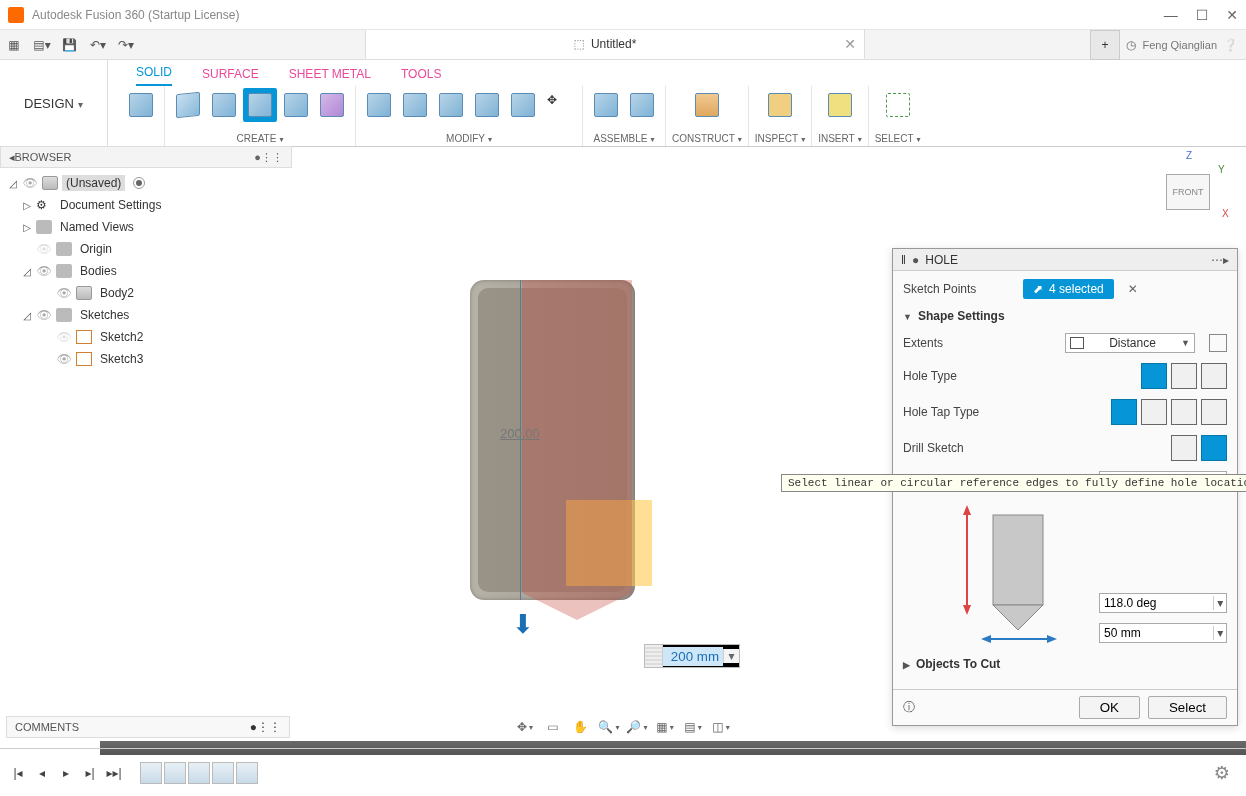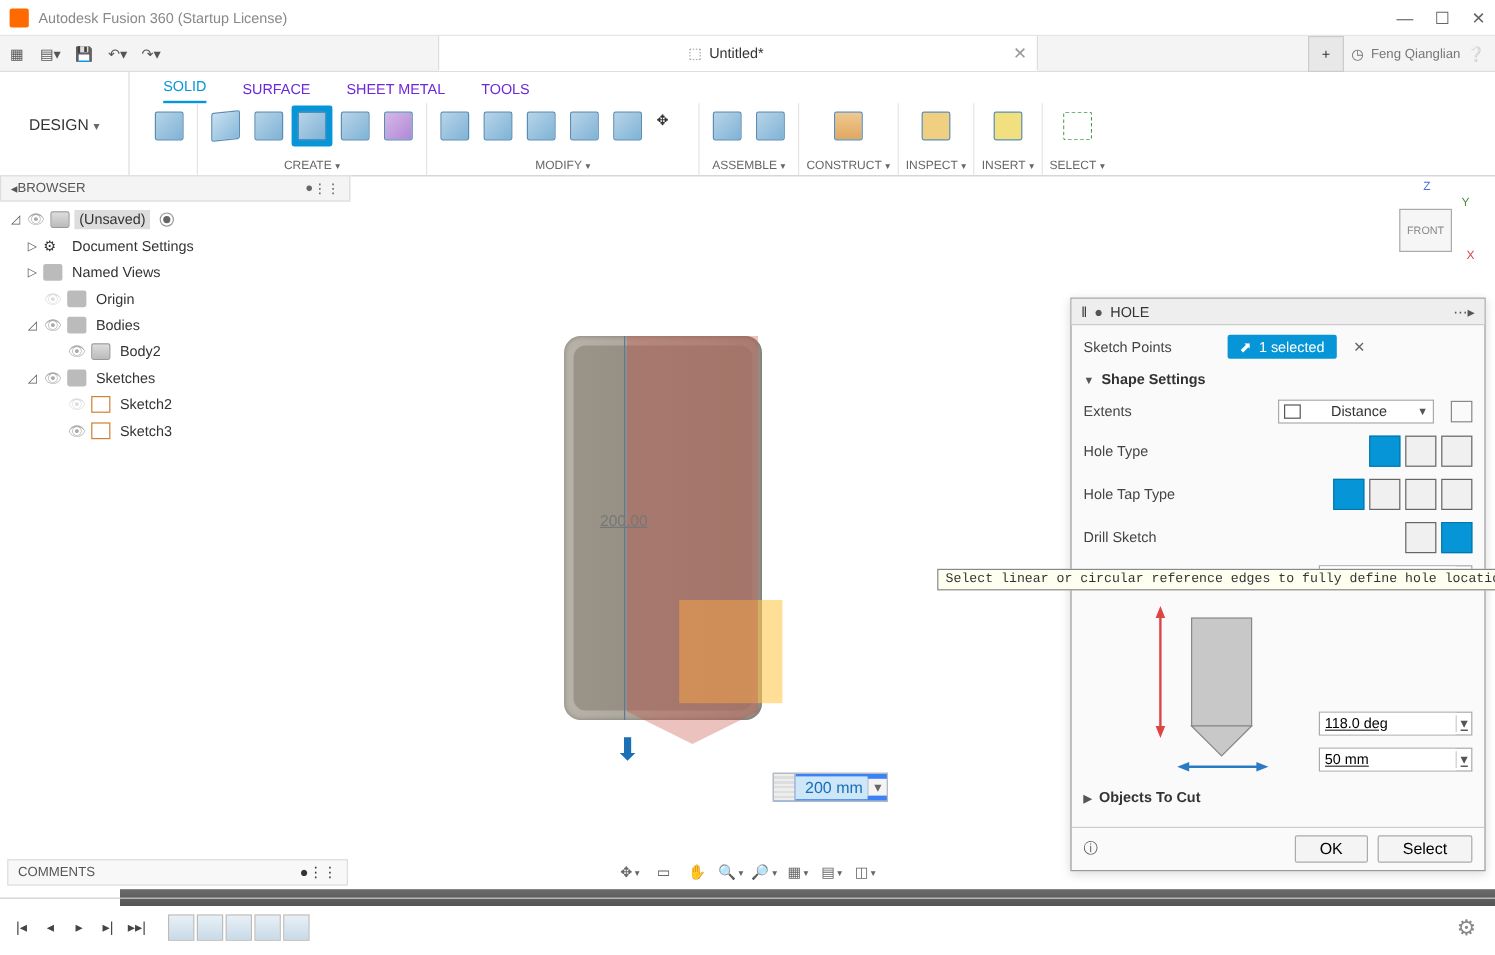--- a/index.html
+++ b/index.html
@@ -21,21 +21,21 @@
 .qat .doc-tab .close { position: absolute; right: 8px; color: #999; cursor: pointer; font-size: 14px;}
 .qat .right-icons { display: flex; align-items: center; gap: 6px; padding-right: 8px; color: #777;}
 .qat .new-tab { width: 30px; height: 30px; display:flex; align-items:center; justify-content:center; background:#e8e8e8; border:1px solid #ccc; margin-right:6px; cursor:pointer;}
 
 
 .ribbon-wrap { display: flex; border-bottom: 1px solid #ccc; }
 .workspace { width: 108px; display: flex; align-items: center; justify-content: center; border-right: 1px solid #ddd; font-size: 13px; cursor: pointer; }
 .workspace span::after { content: "▾"; margin-left: 4px; font-size: 10px; color: #666; }
 .ribbon-col { flex: 1; }
 .ribbon-tabs { display: flex; height: 26px; align-items: flex-end; gap: 30px; padding-left: 28px; }
-.ribbon-tabs .rtab { font-size: 12px; color: #6d28d9; padding-bottom: 5px; cursor: pointer; }
+.ribbon-tabs .rtab { font-size: 12px; color: #ec4899; padding-bottom: 5px; cursor: pointer; }
 .ribbon-tabs .rtab.active { color: #0696d7; border-bottom: 2px solid #0696d7; font-weight: 500; }
 .ribbon-tools { display: flex; align-items: flex-start; height: 60px; padding-left: 10px; }
 .rgroup { display: flex; flex-direction: column; align-items: center; padding: 0 6px; border-right: 1px solid #e5e5e5; height: 100%; justify-content: space-between; }
 .rgroup:last-child { border-right: none; }
 .rgroup .icons { display: flex; gap: 2px; margin-top: 2px; }
 .rgroup .glabel { font-size: 10px; color: #666; margin-bottom: 2px; }
 .rgroup .glabel::after { content: "▾"; margin-left: 3px; font-size: 8px; }
 .rgroup .glabel.plain::after { content: ""; }
 .ticon { width: 34px; height: 34px; display: flex; align-items: center; justify-content: center; cursor: pointer; border-radius: 2px; position: relative; }
 .ticon.selected { background: #0696d7; }
@@ -65,21 +65,21 @@
 
 .canvas { position: absolute; left: 0; top: 146px; right: 0; bottom: 50px; background: #fff; z-index: -1; }
 .ground { position: absolute; left: 100px; right: 0; top: 595px; height: 14px; background: linear-gradient(#6a6a6a,#555); }
 .part { position: absolute; left: 470px; top: 280px; width: 165px; height: 320px; background: linear-gradient(90deg,#b8b3a8,#a8a398,#98938a); border-radius: 14px; box-shadow: inset 0 0 4px rgba(0,0,0,0.3); }
 .part::before { content:""; position:absolute; inset:8px; border-radius:10px; background: linear-gradient(90deg,#999388,#90897e);}
 .holecut { position: absolute; left: 522px; top: 280px; width: 110px; height: 340px; background: rgba(200,80,70,0.35); clip-path: polygon(0 0, 100% 0, 100% 92%, 50% 100%, 0 92%); }
 .orangebox { position: absolute; left: 566px; top: 500px; width: 86px; height: 86px; background: rgba(255,200,80,0.6);}
 .dim-label { position: absolute; left: 500px; top: 426px; color: #777; font-size: 13px; text-decoration: underline; }
 .dim-line { position: absolute; left: 520px; top: 280px; width: 1px; height: 320px; background: #5a7a9a; }
 .arrow-down { position: absolute; left: 512px; top: 609px; font-size: 26px; color: #1b6fb5; }
-.input-box { position: absolute; left: 644px; top: 644px; display: flex; align-items: center; border: 1px solid #bbb; background:#3b82f6;}
+.input-box { position: absolute; left: 644px; top: 644px; display: flex; align-items: center; border: 1px solid #bbb; background:#000000;}
 .input-box .grip { width: 18px; height: 22px; border-right: 1px solid #ccc; background: repeating-linear-gradient(#eee,#eee 2px,#ddd 2px,#ddd 4px);}
 .input-box input { width: 60px; border: none; text-align: right; padding: 2px 4px; background:#cde6f8; color:#1b6fb5;}
 .input-box .dd { width: 16px; text-align:center; color:#666; cursor:pointer; border-left:1px solid #ccc; background:#f4f4f4;}
 
 
 .viewcube { position: absolute; right: 20px; top: 154px; width: 70px; height: 70px; }
 .viewcube .face { position: absolute; width: 44px; height: 36px; background: #f6f6f6; border: 1px solid #aaa; left: 10px; top: 20px; display:flex; align-items:center; justify-content:center; font-size:9px; color:#888;}
 .viewcube .z { position:absolute; top:-4px; left:30px; color:#4a6fd4; font-size:10px;}
 .viewcube .y { position:absolute; top:10px; left:62px; color:#4a8a3a; font-size:10px;}
 .viewcube .x { position:absolute; top:54px; left:66px; color:#d44a4a; font-size:10px;}
@@ -100,21 +100,21 @@
 .section-head.collapsed::before { content:"▶"; }
 .combo { border: 1px solid #aaa; background: #fff; padding: 2px 4px; width: 130px; display:flex; align-items:center; gap:4px; justify-content:space-between;}
 .combo .cicon { width:14px; height:12px; border:1px solid #555;}
 .combo .carrow { font-size:9px; color:#555;}
 .ext-extra { width:18px; height:18px; border:1px solid #888; margin-left:4px; cursor:pointer;}
 .opt-row { display:flex; gap:4px;}
 .opt { width:26px; height:26px; border:1px solid #666; background:#f0f0f0; cursor:pointer; display:flex; align-items:center; justify-content:center;}
 .opt.sel { background:#0696d7; border-color:#0478ac;}
 .tooltip-bar { position:absolute; left:-112px; top:225px; background:#fffff0; border:1px solid #888; padding:2px 6px; font-family: "Courier New", monospace; font-size:11px; white-space:nowrap; z-index:10;}
 .diagram-area { height: 180px; position:relative; margin: 8px 0 4px;}
-.dim-input { position:absolute; border:1px solid #aaa; background:#fff; width:128px; display:flex; align-items:center;text-decoration:underline;}
+.dim-input { position:absolute; border:1px solid #aaa; background:#fff; width:128px; display:flex; align-items:center;}
 .dim-input input { border:none; width:100%; padding:2px 4px; font-size:12px;}
 .dim-input .dd { width:14px; text-align:center; border-left:1px solid #ccc; color:#555; cursor:pointer;}
 .dlg-foot { border-top:1px solid #ccc; padding:6px 10px; display:flex; align-items:center; gap:8px;}
 .dlg-foot .info { flex:1; color:#555;}
 .dlg-foot button { padding:3px 20px; border:1px solid #aaa; background:#f4f4f4; cursor:pointer; border-radius:2px;}
 
 
 .navbar { position:absolute; bottom:56px; left:50%; transform:translateX(-50%); display:flex; gap:4px; background:#fff; padding:2px;}
 .navbar .nbtn { width:24px; height:22px; display:flex; align-items:center; justify-content:center; color:#666; cursor:pointer;}
 .navbar .nbtn.dd::after{content:"▾"; font-size:8px; margin-left:2px;}
@@ -364,21 +364,21 @@
     <span>‖</span>
     <span class="pin">●</span>
     <span class="dtitle">HOLE</span>
     <span class="more">⋯▸</span>
   </div>
   <div class="dlg-body">
     <div class="dlg-row">
       <div class="rlabel">Sketch Points</div>
       <div class="sel-pill">
         <span>⬈</span>
-        <span>1 selected</span>
+        <span>4 selected</span>
       </div>
       <span class="sel-x">✕</span>
     </div>
     <div class="section-head">Shape Settings</div>
     <div class="dlg-row">
       <div class="rlabel">Extents</div>
       <div style="flex:1"></div>
       <div class="combo">
         <span class="cicon"></span>
         <span>Distance</span>

